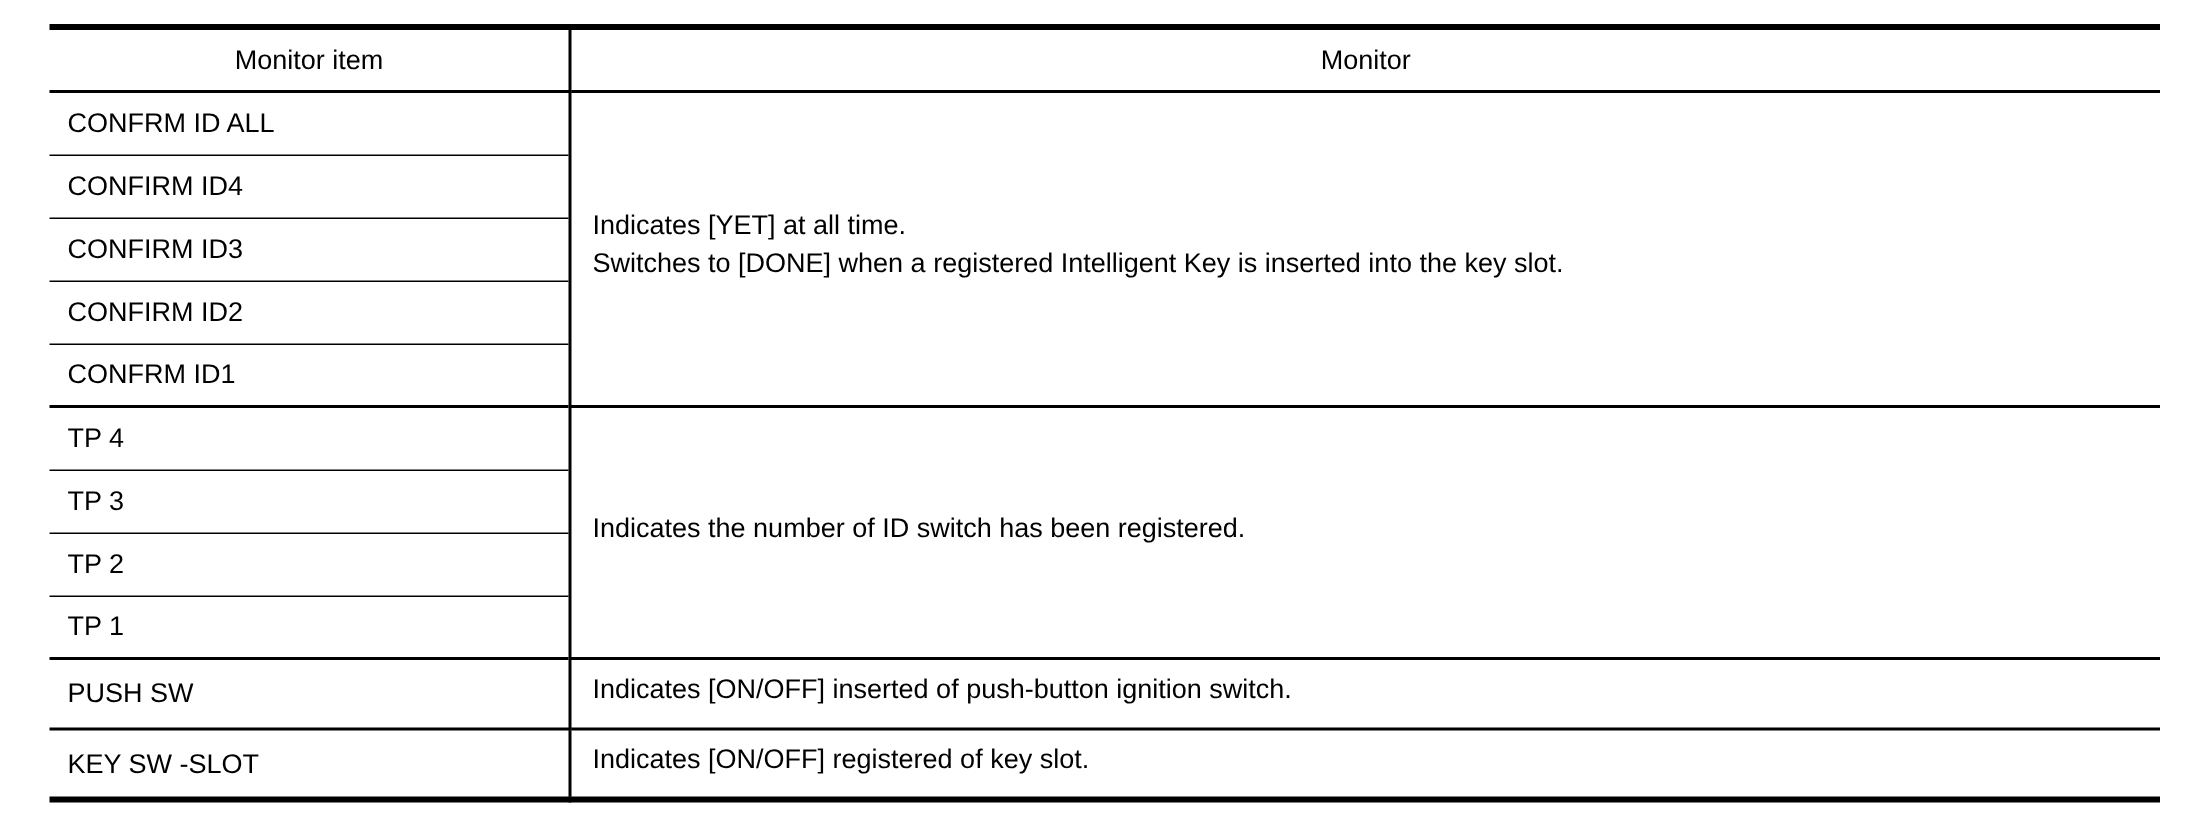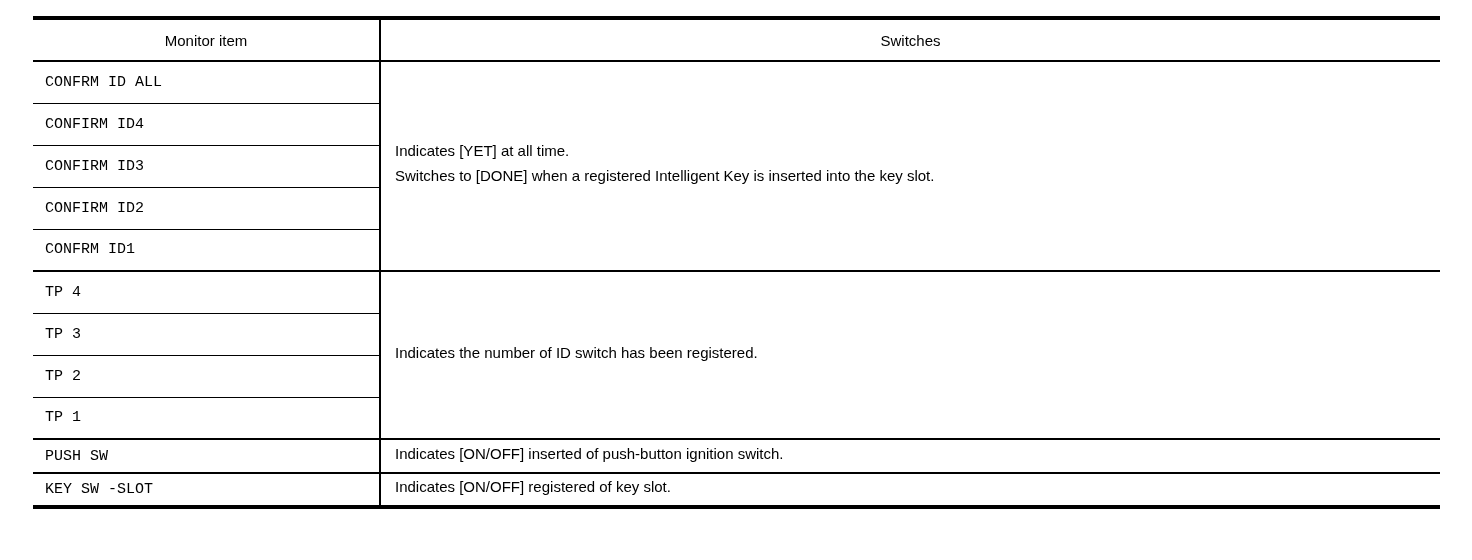--- a/index.html
+++ b/index.html
@@ -15,63 +15,62 @@
   }
   table.consult-table {
     position: absolute;
     left: 33px;
     top: 16px;
     width: 1407px;
     border-collapse: collapse;
     table-layout: fixed;
     border-top: 4px solid #000;
     border-bottom: 4px solid #000;
-    font-size: 15px;
+    font-size: 18px;
     line-height: 21px;
   }
   col.col-item { width: 347px; }
   th {
     font-weight: normal;
     text-align: center;
     height: 43px;
     border-bottom: 2px solid #000;
     padding: 0;
   }
   th.th-item { border-right: 2px solid #000; }
   td.item {
     border-right: 2px solid #000;
     border-bottom: 1px solid #000;
     height: 42px;
     padding: 0 10px 0 12px;
     vertical-align: middle;
     white-space: nowrap;
-    font-family: Liberation Mono, monospace;
   }
   td.item.gend { border-bottom: 2px solid #000; }
   td.content {
     border-bottom: 2px solid #000;
     padding: 0 14px 6px 14px;
     vertical-align: middle;
     white-space: pre-line;
     line-height: 25px;
   }
-  tr.tall td { height: 34px; }
+  tr.tall td { height: 47px; }
 </style>
 </head>
 <body>
 
 <table class="consult-table">
   <colgroup>
     <col class="col-item">
     <col class="col-content">
   </colgroup>
   <thead>
     <tr>
       <th class="th-item">Monitor item</th>
-      <th class="th-content">Switches</th>
+      <th class="th-content">Monitor</th>
     </tr>
   </thead>
   <tbody>
 
     <tr>
       <td class="item">CONFRM ID ALL</td>
       <td class="content gend" rowspan="5">Indicates [YET] at all time.
 Switches to [DONE] when a registered Intelligent Key is inserted into the key slot.</td>
     </tr>
     <tr>

